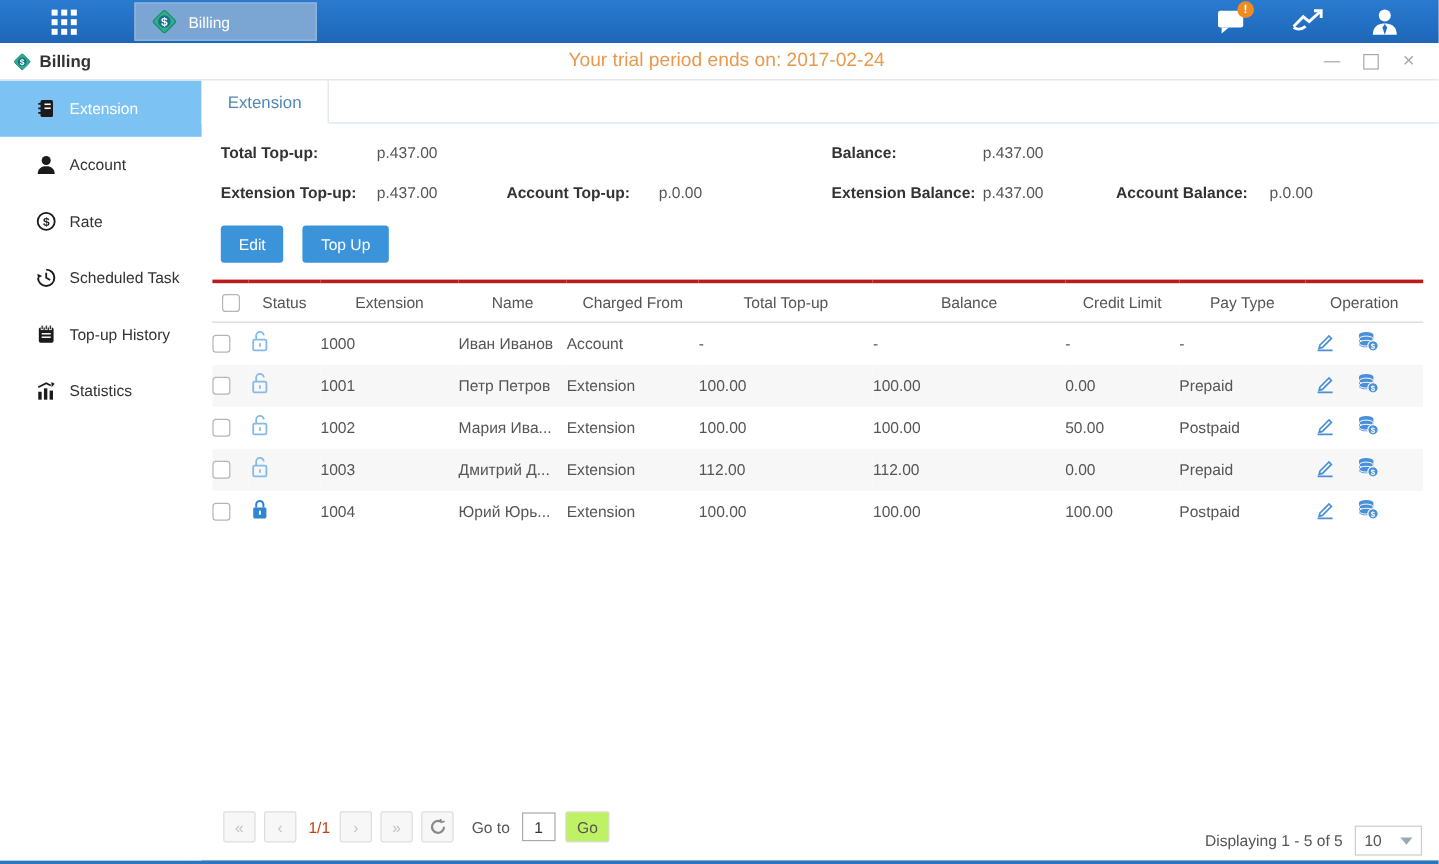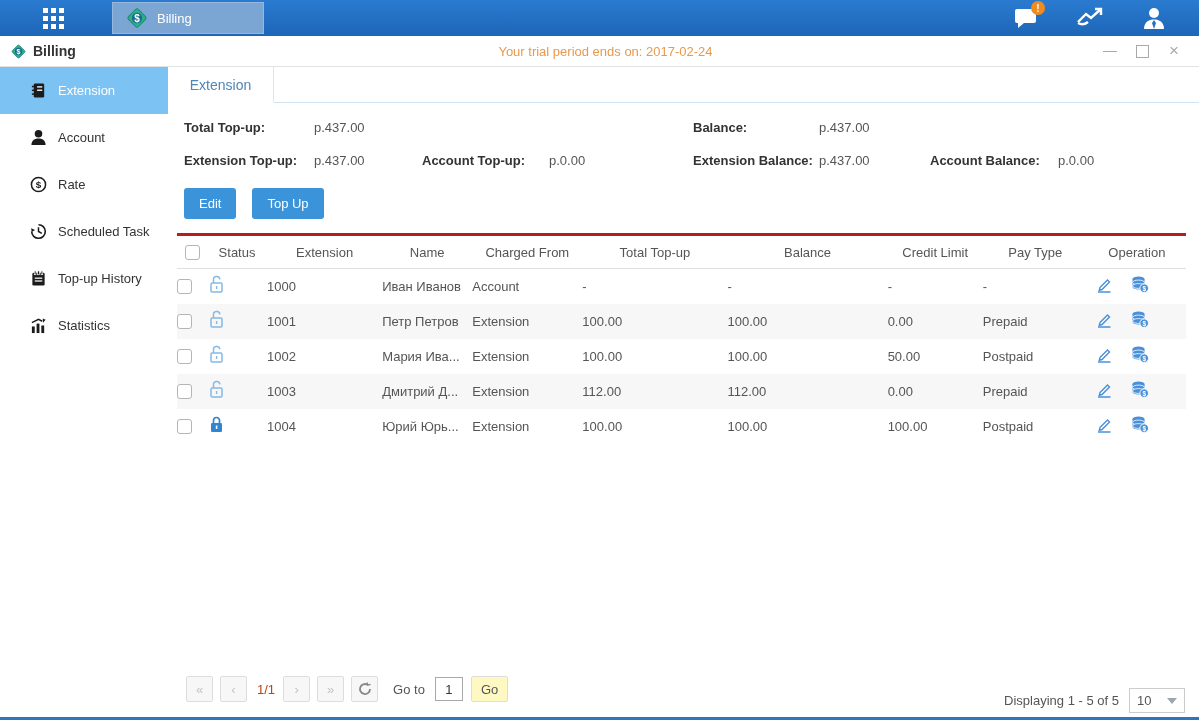--- a/index.html
+++ b/index.html
@@ -15,21 +15,21 @@
   .app-tab { margin-left:42px; margin-top:2px; margin-bottom:2px; width:152px; background:#7ba6d4; border:1px solid #96b8de; display:flex; align-items:center; gap:8px; padding-left:12px; color:#fff; font-size:13px; cursor:pointer; }
   .diamond { width:24px; height:24px; position:relative; flex-shrink:0; }
   .topbar-right { position:absolute; right:30px; top:0; height:36px; display:flex; align-items:center; gap:34px; }
   .tb-icon { position:relative; width:30px; height:26px; display:flex; align-items:center; justify-content:center; cursor:pointer; }
   .badge { position:absolute; top:-4px; right:-4px; width:14px; height:14px; background:#ef8b1f; border-radius:50%; color:#fff; font-size:10px; font-weight:bold; display:flex; align-items:center; justify-content:center; }
 
   
   .titlebar { height:31px; background:#fff; border-bottom:1px solid #e2e2e2; display:flex; align-items:center; flex-shrink:0; position:relative; }
   .title-left { display:flex; align-items:center; gap:6px; padding-left:10px; }
   .title-text { font-size:14px; font-weight:bold; color:#333; }
-  .trial-msg { position:absolute; left:12px; right:0; text-align:center; color:#e79a4d; font-size:13px; pointer-events:none; }
+  .trial-msg { position:absolute; left:12px; right:0; text-align:center; color:#e79a4d; font-size:16px; pointer-events:none; }
   .win-controls { margin-left:auto; display:flex; align-items:center; gap:18px; padding-right:18px; }
   .wc { width:14px; height:12px; position:relative; cursor:pointer; }
   .wc-min::after { content:""; position:absolute; left:0; right:0; top:6px; border-top:1px solid #a9a9a9; }
   .wc-max::after { content:""; position:absolute; left:1px; top:0; width:11px; height:11px; border:1px solid #a9a9a9; }
   .wc-close { font-size:17px; color:#a9a9a9; line-height:12px; text-align:center; }
 
   
   .app-body { flex:1; display:flex; min-height:0; }
   .sidebar { width:168px; flex-shrink:0; background:#fff; }
   .side-item { height:47px; display:flex; align-items:center; gap:11px; padding-left:30px; color:#333; cursor:pointer; }
@@ -57,21 +57,21 @@
   tbody tr:nth-child(even) { background:#f7f7f7; }
   .cb { width:15px; height:15px; border:1px solid #b5b5b5; border-radius:3px; background:#fff; display:inline-block; vertical-align:middle; cursor:pointer; }
   .op-cell span { display:inline-block; margin:0 7px; cursor:pointer; vertical-align:middle; }
 
   
   .footer { margin-top:auto; height:48px; display:flex; align-items:center; padding:0 14px 8px 18px; flex-shrink:0; }
   .pg-btn { width:27px; height:26px; border:1px solid #ddd; background:#f7f7f7; color:#c3c3c3; font-size:13px; display:inline-flex; align-items:center; justify-content:center; margin-right:7px; border-radius:2px; cursor:pointer; }
   .pg-indicator { margin:0 8px 0 3px; color:#c2410c; }
   .goto-label { margin:0 10px 0 8px; color:#555; }
   .goto-input { width:28px; height:24px; border:1px solid #a9a9a9; text-align:center; font-size:13px; color:#333; font-family:inherit; }
-  .go-btn { margin-left:8px; height:26px; padding:0 9px; border:1px solid #ddd; background:#fef9c3; color:#555; font-size:13px; border-radius:2px; cursor:pointer; font-family:inherit; }
+  .go-btn { margin-left:8px; height:26px; padding:0 9px; border:1px solid #ddd; background:#bef264; color:#555; font-size:13px; border-radius:2px; cursor:pointer; font-family:inherit; }
   .footer-right { margin-left:auto; display:flex; align-items:center; gap:10px;margin-top:23px; }
   .page-size { width:56px; height:25px; border:1px solid #ccc; display:flex; align-items:center; padding:0 7px; color:#555; cursor:pointer; background:#fff; }
   .page-size .caret { margin-left:auto; width:0; height:0; border-left:5px solid transparent; border-right:5px solid transparent; border-top:6px solid #9aa7b0; }
 </style>
 </head>
 <body>
 
 <div class="window">
 
   <div class="topbar">

